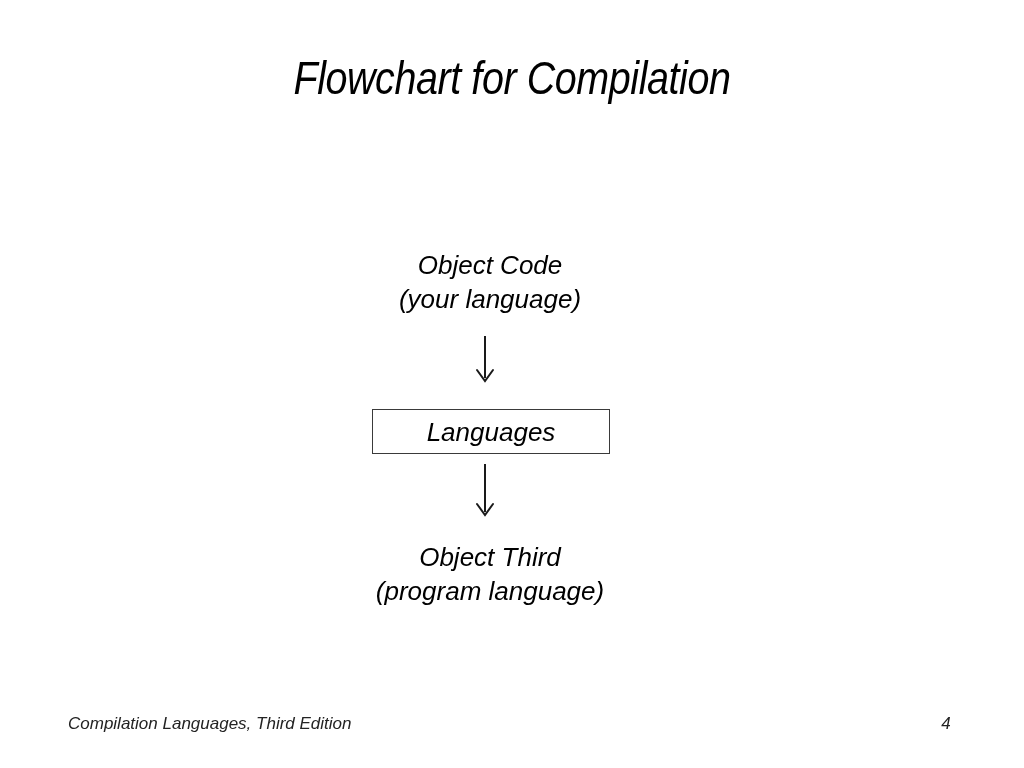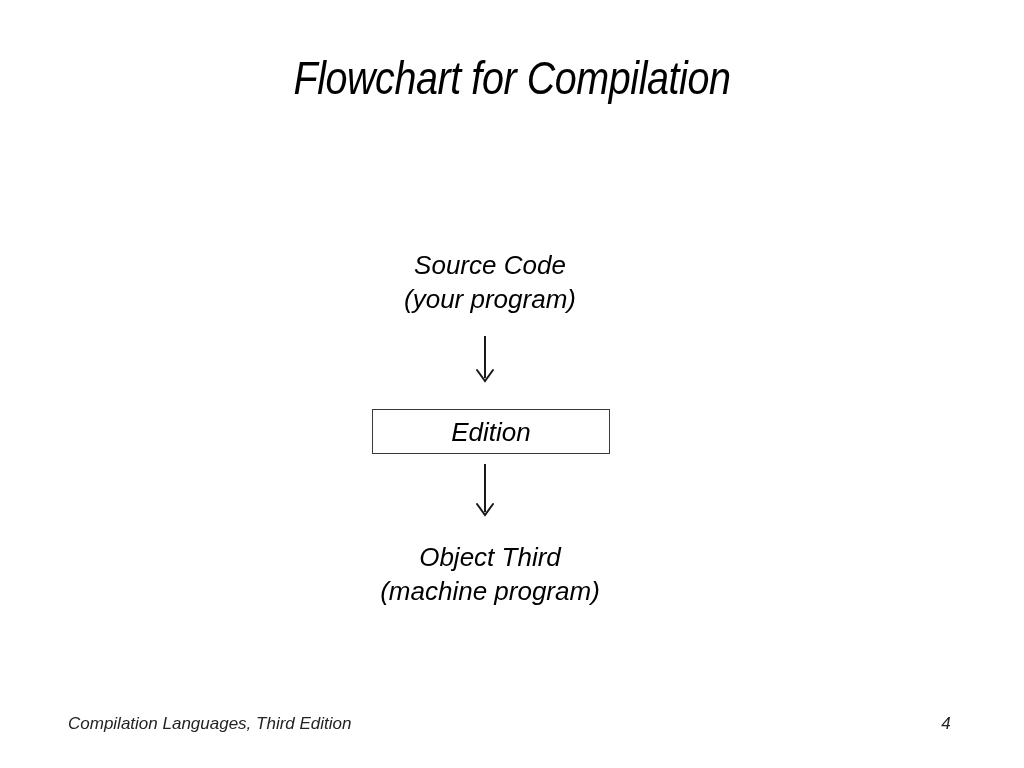--- a/index.html
+++ b/index.html
@@ -125,41 +125,41 @@
 </head>
 <body>
 
 <div class="slide">
 
   <div class="slide-title">Flowchart for Compilation</div>
 
   <div class="flowchart">
 
     <div class="node-text" id="node-source">
-      <span class="line">Source Code</span>
-      <span class="line">(your program)</span>
+      <span class="line">Object Code</span>
+      <span class="line">(your language)</span>
     </div>
 
     <svg class="arrow-svg" id="arrow-1" viewBox="0 0 496 52">
       <line x1="243" y1="2" x2="243" y2="44" stroke="#1a1a1a" stroke-width="2"></line>
       <polyline points="235,36 243,47 251,36" fill="none" stroke="#1a1a1a" stroke-width="2" stroke-linecap="round" stroke-linejoin="miter"></polyline>
     </svg>
 
     <div class="process-box">
-      <span class="process-box-label">Edition</span>
+      <span class="process-box-label">Languages</span>
     </div>
 
     <svg class="arrow-svg" id="arrow-2" viewBox="0 0 496 60">
       <line x1="243" y1="2" x2="243" y2="50" stroke="#1a1a1a" stroke-width="2"></line>
       <polyline points="235,42 243,53 251,42" fill="none" stroke="#1a1a1a" stroke-width="2" stroke-linecap="round" stroke-linejoin="miter"></polyline>
     </svg>
 
     <div class="node-text" id="node-object">
       <span class="line">Object Third</span>
-      <span class="line">(machine program)</span>
+      <span class="line">(program language)</span>
     </div>
 
   </div>
 
   <div class="footer">
     <div class="footer-left">Compilation Languages, Third Edition</div>
     <div class="footer-page">4</div>
   </div>
 
 </div>

